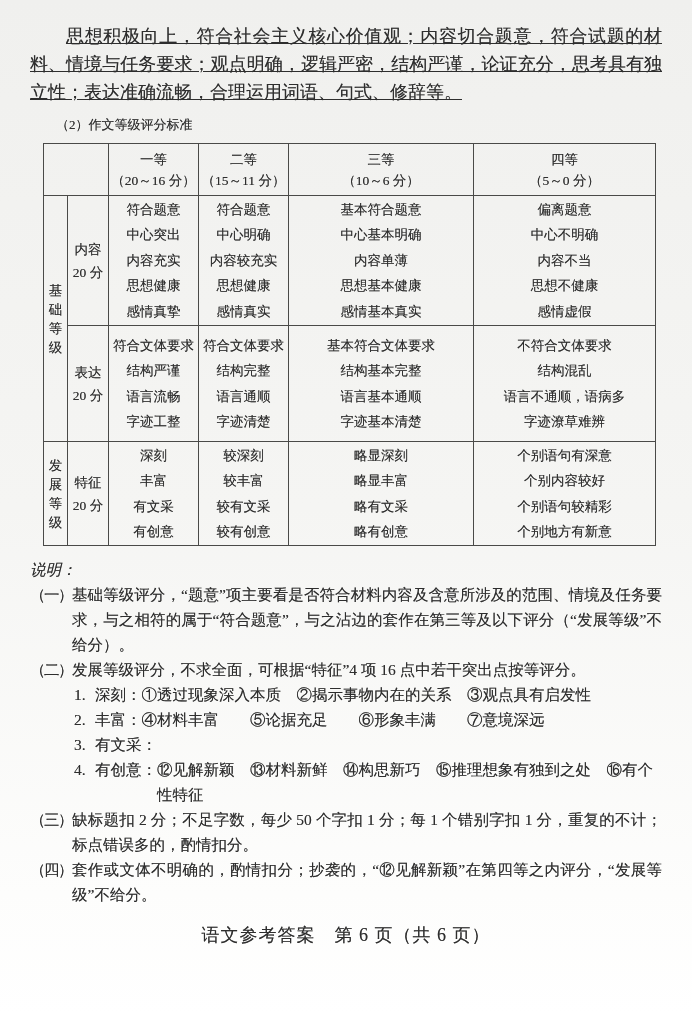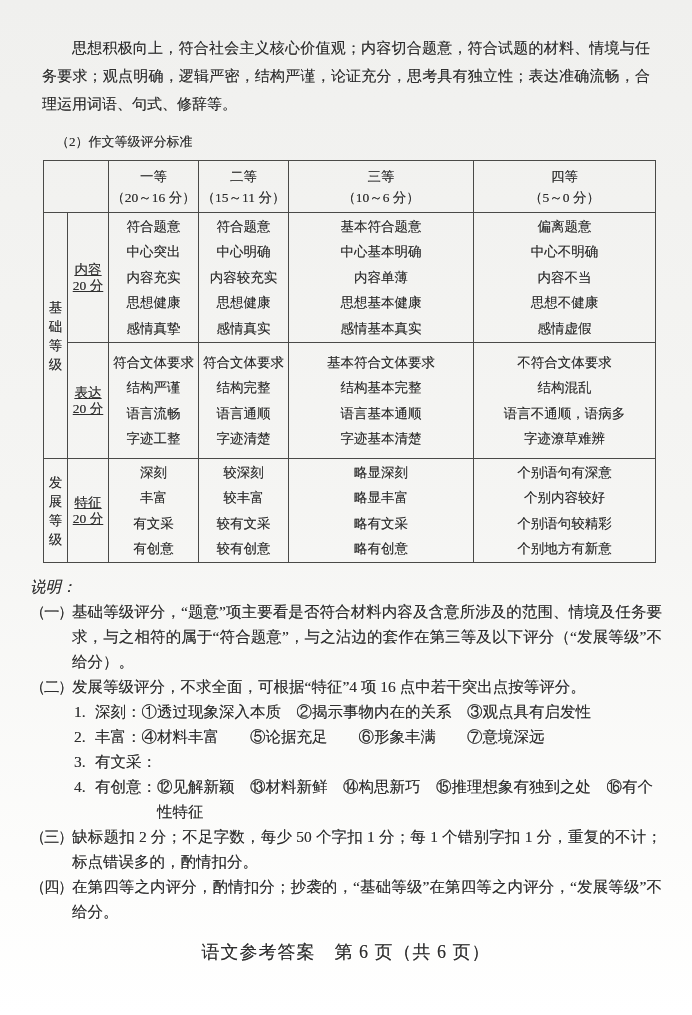--- a/index.html
+++ b/index.html
@@ -13,25 +13,26 @@
   .page {
     position: relative;
     width: 692px; height: 1015px;
     padding: 22px 30px 0 30px;
     background: linear-gradient(180deg, #f0f0ee 0%, #f5f5f3 50%, #fdfdfc 88%, #ffffff 100%);
     text-shadow: 0 0 0.6px rgba(45,45,45,0.55);
     overflow: hidden;
   }
   
   .intro-para {
-    margin: 12px;
-    font-size: 15px;
+    margin: 0;
+    font-size: 18px;
     line-height: 28px;
     text-align: justify;
     text-indent: 2em;
+    text-decoration: underline;
   }
   .section-heading {
     margin: 7px 0 0 0;
     padding-left: 2em;
     font-size: 13px;
     line-height: 24px;
   }
   
   table.rubric {
     border-collapse: collapse;
@@ -57,22 +58,21 @@
   tr.r2 td { height: 116px; }
   tr.r3 td { height: 104px; }
   td.group-label {
     font-size: 13.5px;
     line-height: 19px;
     padding: 0 3px;
     word-break: break-all;
   }
   td.row-label {
     white-space: pre-line;
-    line-height: 16px;
-    text-decoration: underline;
+    line-height: 23px;
   }
   td.cell {
     white-space: pre-line;
     line-height: 25.5px;
   }
   
   .notes { margin: 11px 0 0 0; font-size: 15.5px; }
   .notes-title { line-height: 25px; font-style: italic; }
   .note { display: flex; }
   .note-marker {
@@ -239,19 +239,19 @@
       </span>
     </div>
 
     <div class="note">
       <span class="note-marker">（三）</span>
       <span class="note-body">缺标题扣 2 分；不足字数，每少 50 个字扣 1 分；每 1 个错别字扣 1 分，重复的不计；标点错误多的，酌情扣分。</span>
     </div>
 
     <div class="note">
       <span class="note-marker">（四）</span>
-      <span class="note-body">在第四等之内评分，酌情扣分；抄袭的，“基础等级”在第四等之内评分，“发展等级”不给分。</span>
+      <span class="note-body">套作或文体不明确的，酌情扣分；抄袭的，“⑫见解新颖”在第四等之内评分，“发展等级”不给分。</span>
     </div>
   </div>
 
   <div class="footer">语文参考答案　第 6 页（共 6 页）</div>
 
 </div>
 
 </body></html>

